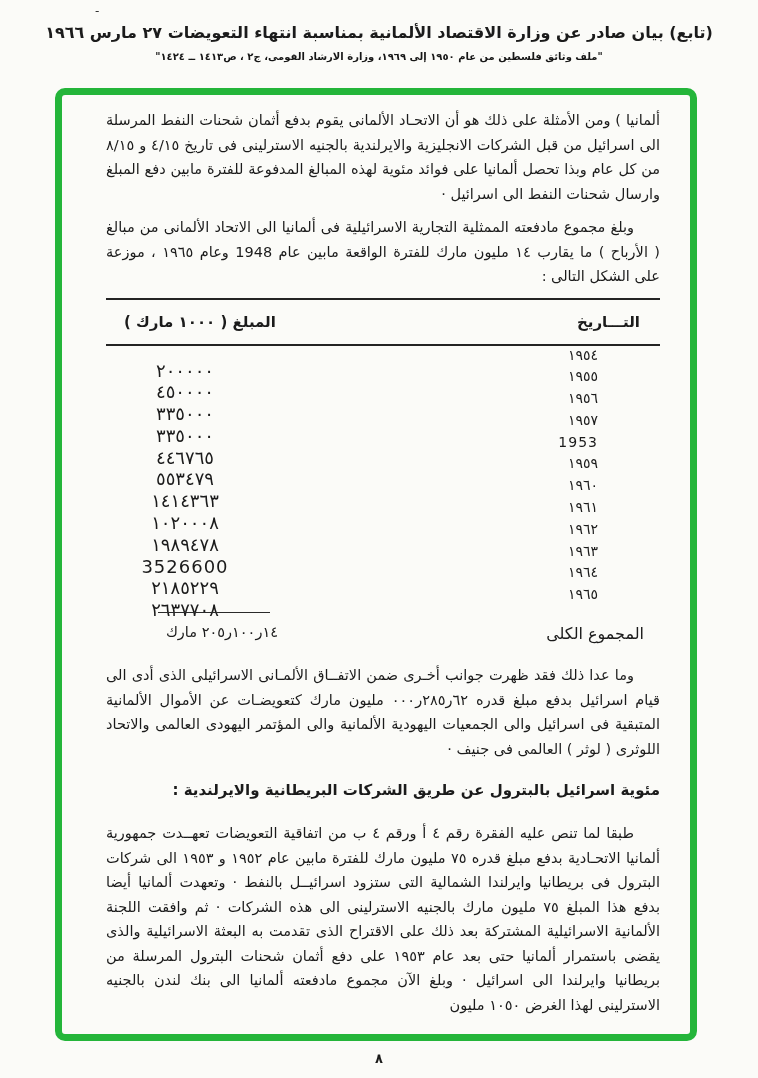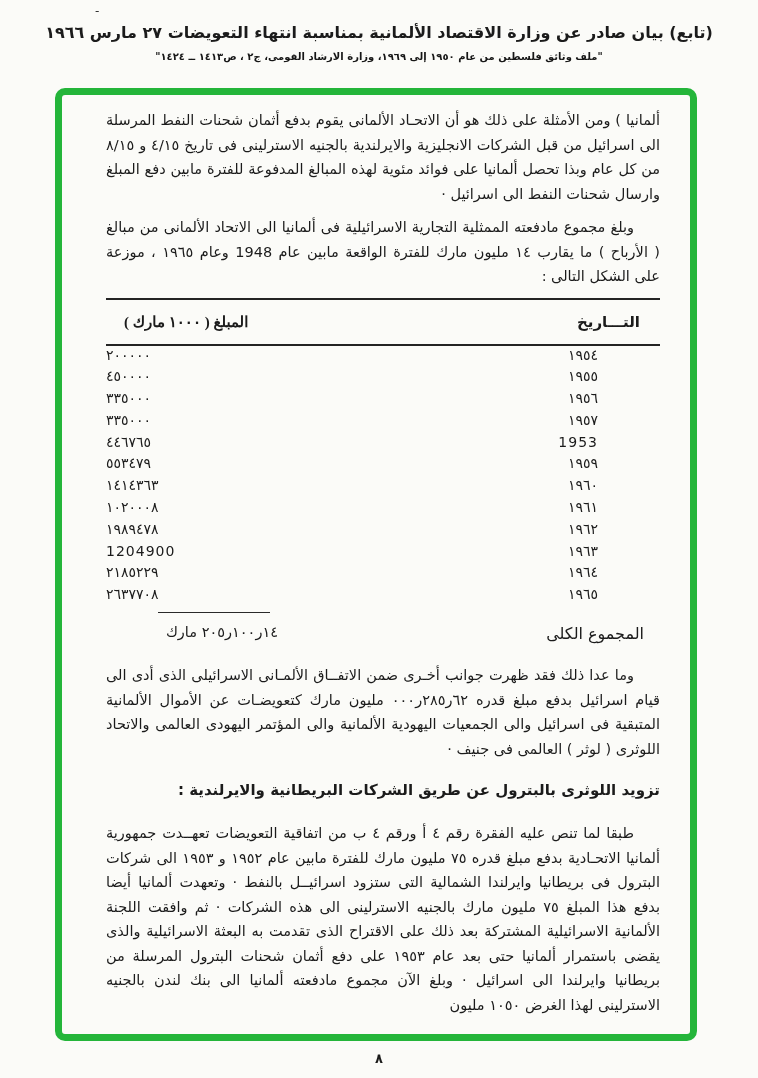--- a/index.html
+++ b/index.html
@@ -34,28 +34,28 @@
     text-align:justify;
   }
   .para.indent{ text-indent:26px; }
   .payments-table{ margin-top:9px; margin-bottom:10px; }
   .rule{ height:2px;background:#242424;border:0;margin:0; }
   .thead{
     display:flex;justify-content:space-between;align-items:center;
     height:44px;font-weight:bold;font-size:15px;
   }
   .thead .date-h{ margin-right:20px; }
-  .thead .amount-h{ margin-left:18px;font-family:Liberation Serif, serif; }
+  .thead .amount-h{ margin-left:18px; }
   .trow{ position:relative;height:21.8px; }
   .trow .year{
     position:absolute;right:62px;top:1px;font-size:14px;letter-spacing:1px;
   }
   .trow .amount{
-    position:absolute;left:0;top:1px;width:158px;
-    text-align:left;font-size:14px;letter-spacing:1px;
+    position:absolute;left:0;top:14px;width:158px;
+    text-align:center;font-size:18px;letter-spacing:1px;
   }
   .total-row{ position:relative;height:38px;margin-top:8px; }
   .total-underline{
     position:absolute;left:52px;top:-3px;width:112px;
     border-top:1.5px solid #2a2a2a;
   }
   .total-label{ position:absolute;right:16px;top:9px;font-size:16px; }
   .total-value{
     position:absolute;left:-8px;top:9px;width:180px;
     text-align:right;font-size:14.5px;
@@ -123,39 +123,39 @@
         <div class="trow">
           <span class="year">١٩٦١</span>
           <span class="amount">١٠٢٠٠٠٨</span>
         </div>
         <div class="trow">
           <span class="year">١٩٦٢</span>
           <span class="amount">١٩٨٩٤٧٨</span>
         </div>
         <div class="trow">
           <span class="year">١٩٦٣</span>
-          <span class="amount">1204900</span>
+          <span class="amount">3526600</span>
         </div>
         <div class="trow">
           <span class="year">١٩٦٤</span>
           <span class="amount">٢١٨٥٢٢٩</span>
         </div>
         <div class="trow">
           <span class="year">١٩٦٥</span>
           <span class="amount">٢٦٣٧٧٠٨</span>
         </div>
       </div>
     <div class="total-row">
       <span class="total-underline"></span>
       <span class="total-label">المجموع الكلى</span>
       <span class="total-value">١٤ر١٠٠ر٢٠٥ مارك</span>
     </div>
   </div>
 
   <p class="para indent">وما عدا ذلك فقد ظهرت جوانب أخـرى ضمن الاتفــاق الألمـانى الاسرائيلى الذى أدى الى قيام اسرائيل بدفع مبلغ قدره ٦٢ر٢٨٥ر٠٠٠ مليون مارك كتعويضـات عن الأموال الألمانية المتبقية فى اسرائيل والى الجمعيات اليهودية الألمانية والى المؤتمر اليهودى العالمى والاتحاد اللوثرى ( لوثر ) العالمى فى جنيف ·</p>
 
-  <h3 class="section-heading">تزويد اللوثرى بالبترول عن طريق الشركات البريطانية والايرلندية :</h3>
+  <h3 class="section-heading">مئوية اسرائيل بالبترول عن طريق الشركات البريطانية والايرلندية :</h3>
 
   <p class="para indent">طبقا لما تنص عليه الفقرة رقم ٤ أ ورقم ٤ ب من اتفاقية التعويضات تعهــدت جمهورية ألمانيا الاتحـادية بدفع مبلغ قدره ٧٥ مليون مارك للفترة مابين عام ١٩٥٢ و ١٩٥٣ الى شركات البترول فى بريطانيا وايرلندا الشمالية التى ستزود اسرائيــل بالنفط · وتعهدت ألمانيا أيضا بدفع هذا المبلغ ٧٥ مليون مارك بالجنيه الاسترلينى الى هذه الشركات · ثم وافقت اللجنة الألمانية الاسرائيلية المشتركة بعد ذلك على الاقتراح الذى تقدمت به البعثة الاسرائيلية والذى يقضى باستمرار ألمانيا حتى بعد عام ١٩٥٣ على دفع أثمان شحنات البترول المرسلة من بريطانيا وايرلندا الى اسرائيل · وبلغ الآن مجموع مادفعته ألمانيا الى بنك لندن بالجنيه الاسترلينى لهذا الغرض ١٠٥٠ مليون</p>
 
 </div>
 
 <div class="page-number">٨</div>
 
 </body></html>

